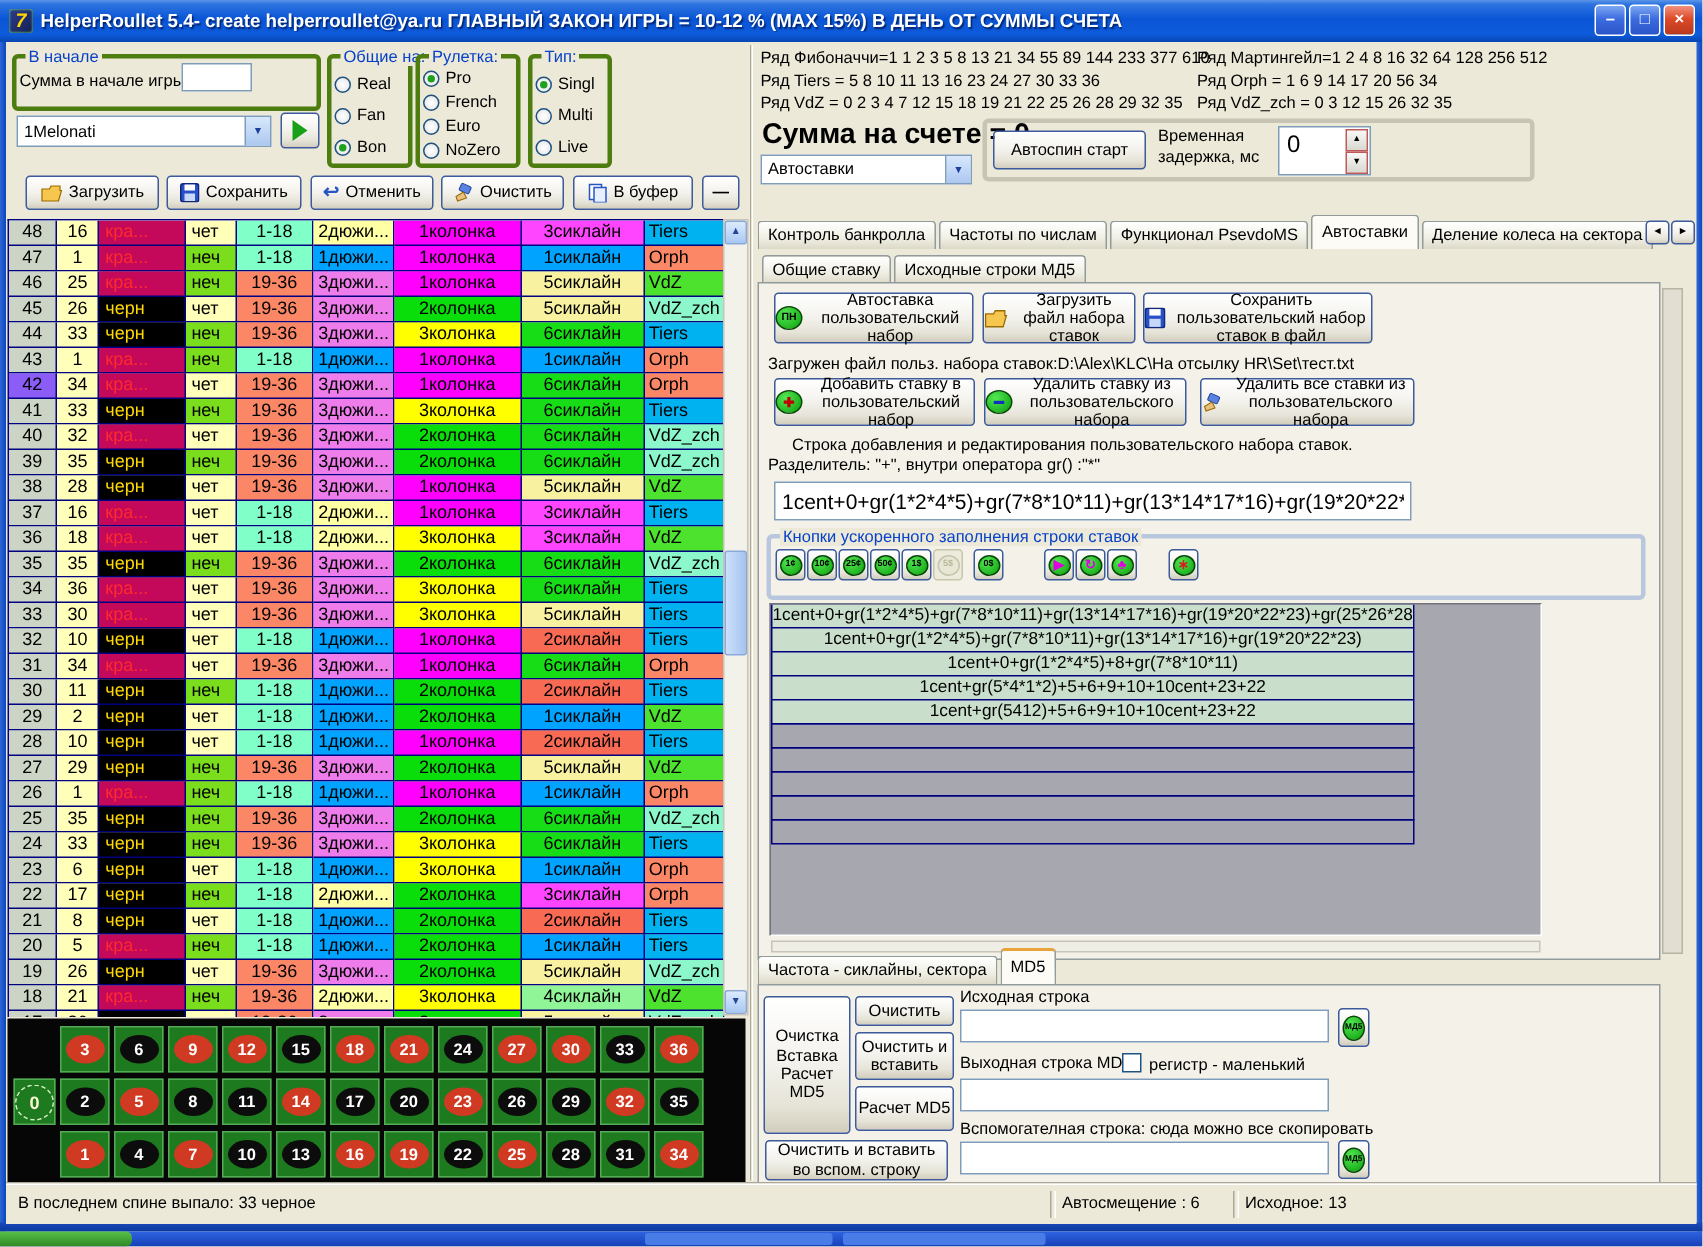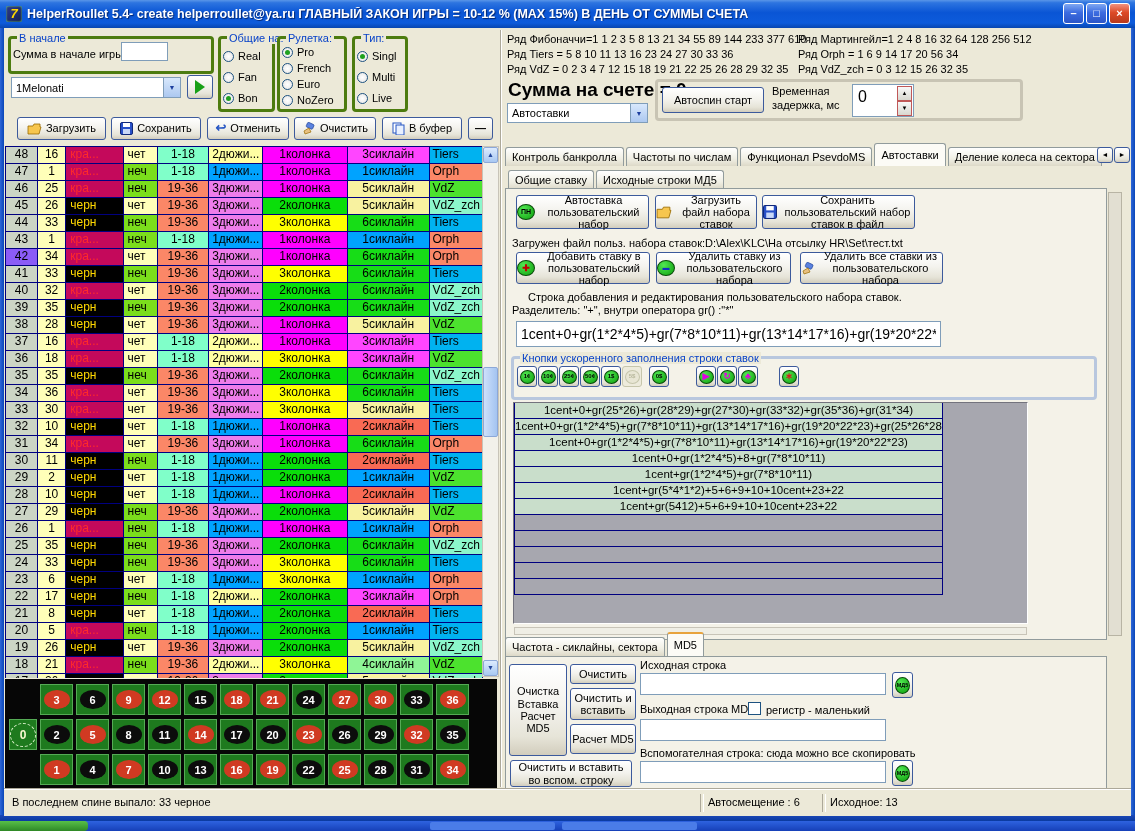--- a/index.html
+++ b/index.html
@@ -808,25 +808,23 @@
     </div>
     <div class="xpbtn qbtn">
       <span class="coin mag">♣</span>
     </div>
     <div class="xpbtn qbtn" style="margin-left: 20px;">
       <span class="coin scatter">∗</span>
     </div>
   </div>
 
 <div class="abs betlist">
-    <div class="bl-row">1cent+0+gr(25*26)+gr(28*29)+gr(27*30)+gr(33*32)+gr(35*36)+gr(31*34)</div>
     <div class="bl-row">1cent+0+gr(1*2*4*5)+gr(7*8*10*11)+gr(13*14*17*16)+gr(19*20*22*23)+gr(25*26*28*29)+...</div>
     <div class="bl-row">1cent+0+gr(1*2*4*5)+gr(7*8*10*11)+gr(13*14*17*16)+gr(19*20*22*23)</div>
     <div class="bl-row">1cent+0+gr(1*2*4*5)+8+gr(7*8*10*11)</div>
-    <div class="bl-row">1cent+gr(1*2*4*5)+gr(7*8*10*11)</div>
     <div class="bl-row">1cent+gr(5*4*1*2)+5+6+9+10+10cent+23+22</div>
     <div class="bl-row">1cent+gr(5412)+5+6+9+10+10cent+23+22</div>
     <div class="bl-row empty"></div>
     <div class="bl-row empty"></div>
     <div class="bl-row empty"></div>
     <div class="bl-row empty"></div>
     <div class="bl-row empty"></div>
   </div>
 <div class="abs" style="left:514px;top:627px;width:513px;height:8px;background:#EFEEE5;border:1px solid #C8C4B8;box-sizing:border-box;"></div>
 

